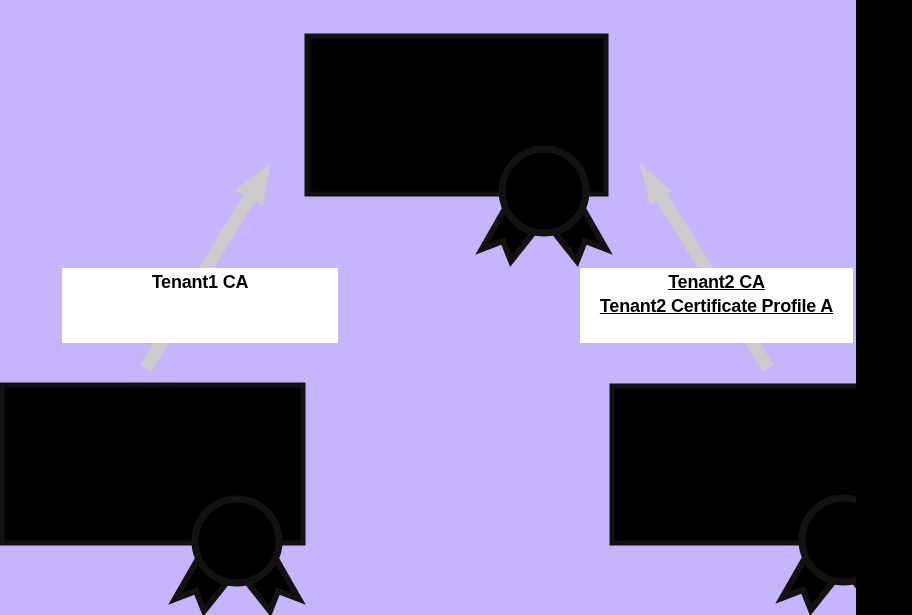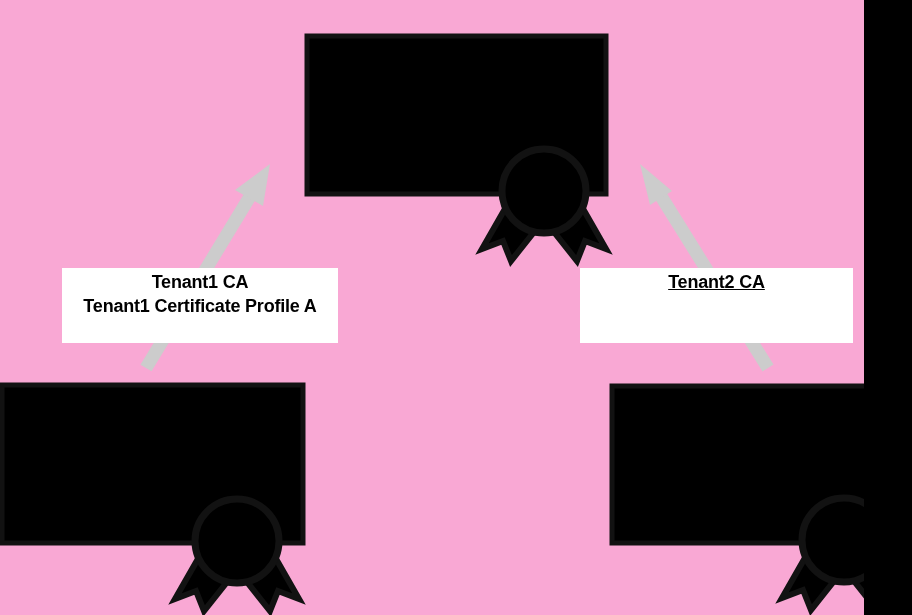--- a/index.html
+++ b/index.html
@@ -5,23 +5,22 @@
   html, body {
     margin: 0;
     padding: 0;
     background: #000000;
     font-family: "Liberation Sans", "DejaVu Sans", sans-serif;
   }
   .stage {
     position: relative;
     width: 856px;
     height: 615px;
-    background: #f9a8d4;
+    background: #c4b5fd;
     overflow: hidden;
-    padding-left: 8px;
   }
   .layer {
     position: absolute;
     left: 0;
     top: 0;
   }
   .cert-box {
     fill: #000000;
     stroke-width: 5px;
   }
@@ -102,20 +101,20 @@
     <g transform="translate(844,540)">
       <path class="ribbon-tail" d="M -38 16 L -62 58 L -41 50 L -33 70 L -6 36 Z" stroke="#121212"></path>
       <path class="ribbon-tail" d="M 38 16 L 62 58 L 41 50 L 33 70 L 6 36 Z" stroke="#121212"></path>
       <circle class="ribbon-circle" cx="0" cy="0" r="42" stroke="#121212"></circle>
     </g>
 
   </svg>
 
   <div class="label-box label-tenant1">
     <span>Tenant1 CA</span>
-    <span>Tenant1 Certificate Profile A</span>
   </div>
 
   <div class="label-box label-tenant2">
     <span>Tenant2 CA</span>
+    <span>Tenant2 Certificate Profile A</span>
   </div>
 
 </div>
 
 </body></html>

